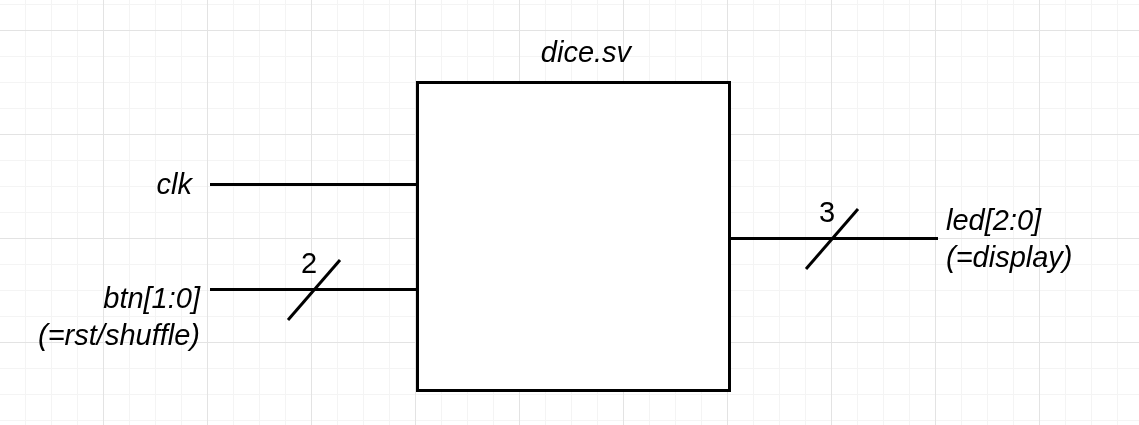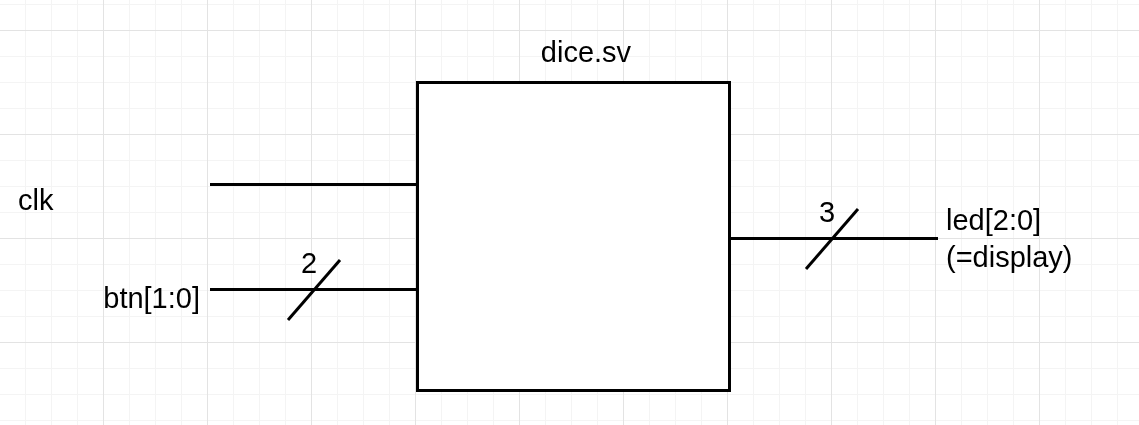--- a/index.html
+++ b/index.html
@@ -38,40 +38,41 @@
     height: 425px;
   }
 
   .lbl {
     position: absolute;
     color: #000000;
     font-size: 29px;
     line-height: 37px;
     white-space: nowrap;
     letter-spacing: 0px;
+    font-style: italic;
   }
 
   #module-title {
     left: 0;
     top: 34px;
     width: 1139px;
     text-align: center;
     transform: translateX(-554px);
   }
   #module-title.centered {
     transform: none;
     left: 431px;
     width: 310px;
   }
 
   #clk-label {
     left: 0px;
-    top: 182px;
+    top: 166px;
     width: 192px;
-    margin-left: 18px;
+    text-align: right;
   }
 
   #btn-label {
     left: 0px;
     top: 252px;
     width: 200px;
     text-align: right;
     margin-top: 28px;
   }
 
@@ -111,20 +112,21 @@
 
     <line x1="806" y1="269" x2="858" y2="209" stroke="#000000" stroke-width="3" stroke-linecap="butt"></line>
   </svg>
 
   <div class="lbl centered" id="module-title">dice.sv</div>
 
   <div class="lbl" id="clk-label">clk</div>
 
   <div class="lbl" id="btn-label">
     <div>btn[1:0]</div>
+    <div>(=rst/shuffle)</div>
   </div>
 
   <div class="lbl" id="led-label">
     <div>led[2:0]</div>
     <div>(=display)</div>
   </div>
 
   <div class="bus-num" id="bus-num-left">2</div>
 
   <div class="bus-num" id="bus-num-right">3</div>

